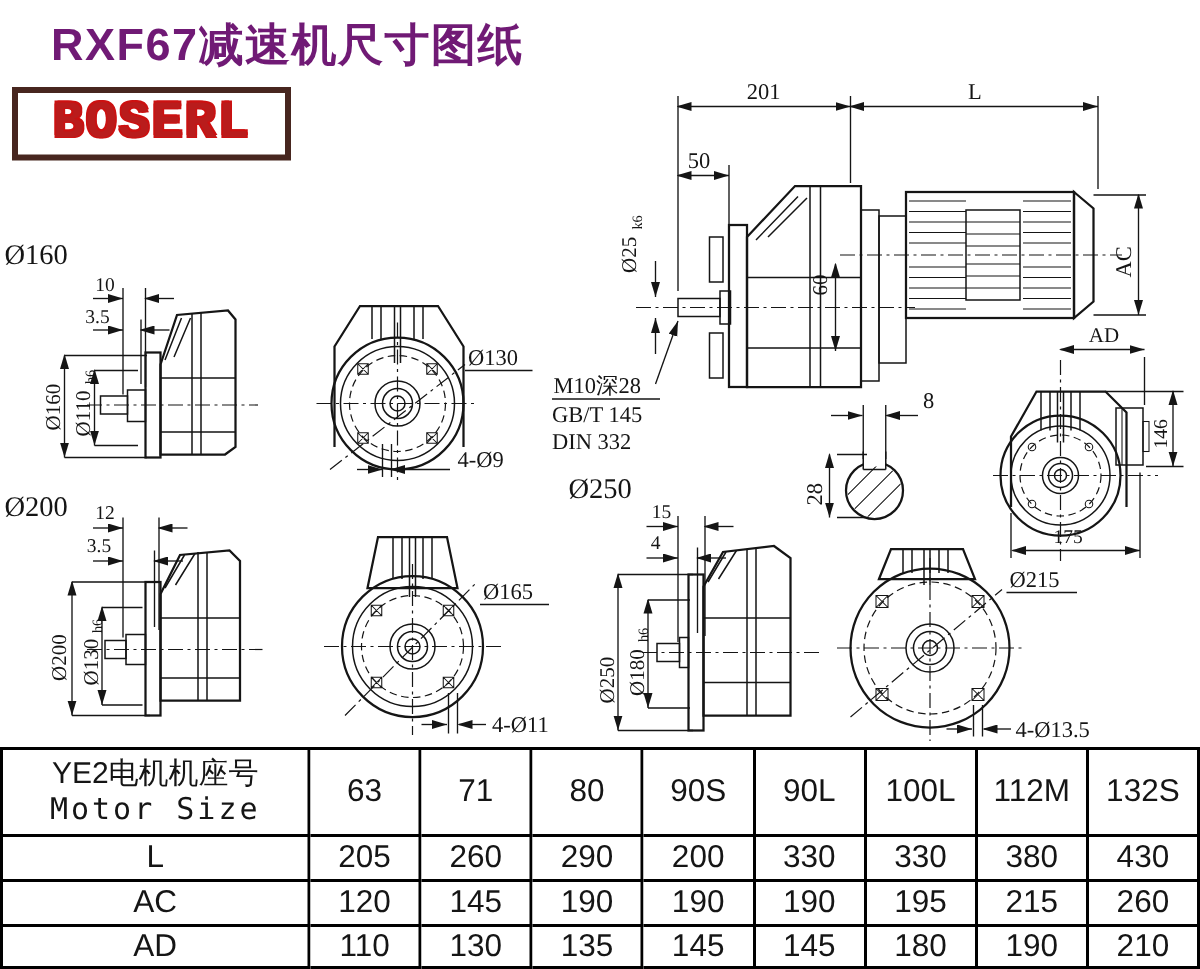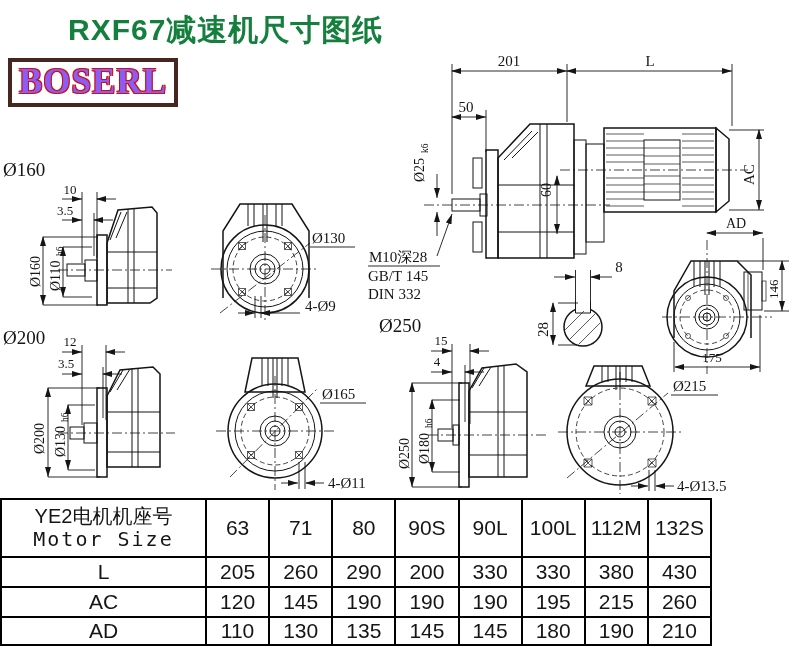--- a/index.html
+++ b/index.html
@@ -1,34 +1,34 @@
 <!DOCTYPE html>
 <html><head>
 <meta charset="utf-8">
 <style>
   html,body{margin:0;padding:0;background:#fff;}
   #page{position:relative;width:800px;height:646px;background:#fff;overflow:hidden;
         font-family:"Liberation Sans",sans-serif;color:#151515;}
   #title{position:absolute;left:34px;top:10px;font-size:30px;font-weight:bold;
-         letter-spacing:1px;color:#15803d;white-space:nowrap;margin-left:34px;}
+         letter-spacing:1px;color:#701a75;white-space:nowrap;}
   #logo{position:absolute;left:8px;top:58px;border:4px solid #47261f;background:#fff;
-        padding:0 7px;height:41px;line-height:40px;font-family:Liberation Serif, serif;
-        font-weight:bold;font-size:35px;color:#8b5cf6;letter-spacing:1px;
+        padding:0 23px;height:41px;line-height:40px;font-family:Liberation Mono, monospace;
+        font-weight:bold;font-size:35px;color:#b91c1c;letter-spacing:1px;
         text-shadow:1px 1px 0 #c11,-1px -1px 0 #c11,1px -1px 0 #c11,-1px 1px 0 #c11;}
   svg{position:absolute;left:0;top:0;}
   svg text{fill:#151515;font-family:"Liberation Serif",serif;}
   .t9{font-size:9.5px}.t13{font-size:13px}.t14{font-size:14px}.t15{font-size:15px}.t19{font-size:19px}
   .ol{fill:none;stroke:#151515;stroke-width:1.5}
   .ol2{fill:none;stroke:#151515;stroke-width:1}
   .ol3{fill:none;stroke:#151515;stroke-width:.7}
   .dim{fill:none;stroke:#151515;stroke-width:.9}
   .cl{fill:none;stroke:#151515;stroke-width:.8;stroke-dasharray:10 3 2 3}
   .dc{fill:none;stroke:#151515;stroke-width:.8;stroke-dasharray:5 3}
   .wh{fill:#fff;stroke:none}
-  #tbl{position:absolute;left:0;top:498px;width:712px;height:148px;display:grid;
+  #tbl{position:absolute;left:0;top:498px;width:800px;height:148px;display:grid;
        grid-template-columns:205px repeat(8,1fr);grid-template-rows:58px 30px 30px 1fr;
        border-top:2px solid #000;border-left:2px solid #000;box-sizing:border-box;font-size:21px;}
   #tbl>div{border-right:2px solid #000;border-bottom:2px solid #000;display:flex;
        align-items:center;justify-content:center;background:#fff;}
   .hcell{flex-direction:column;line-height:1.15;}
   .hcn{font-size:20px;}
   .hen{font-size:20px;font-family:"DejaVu Sans Mono",monospace;letter-spacing:2px;text-align:center;}
 </style>
 </head>
 <body>

